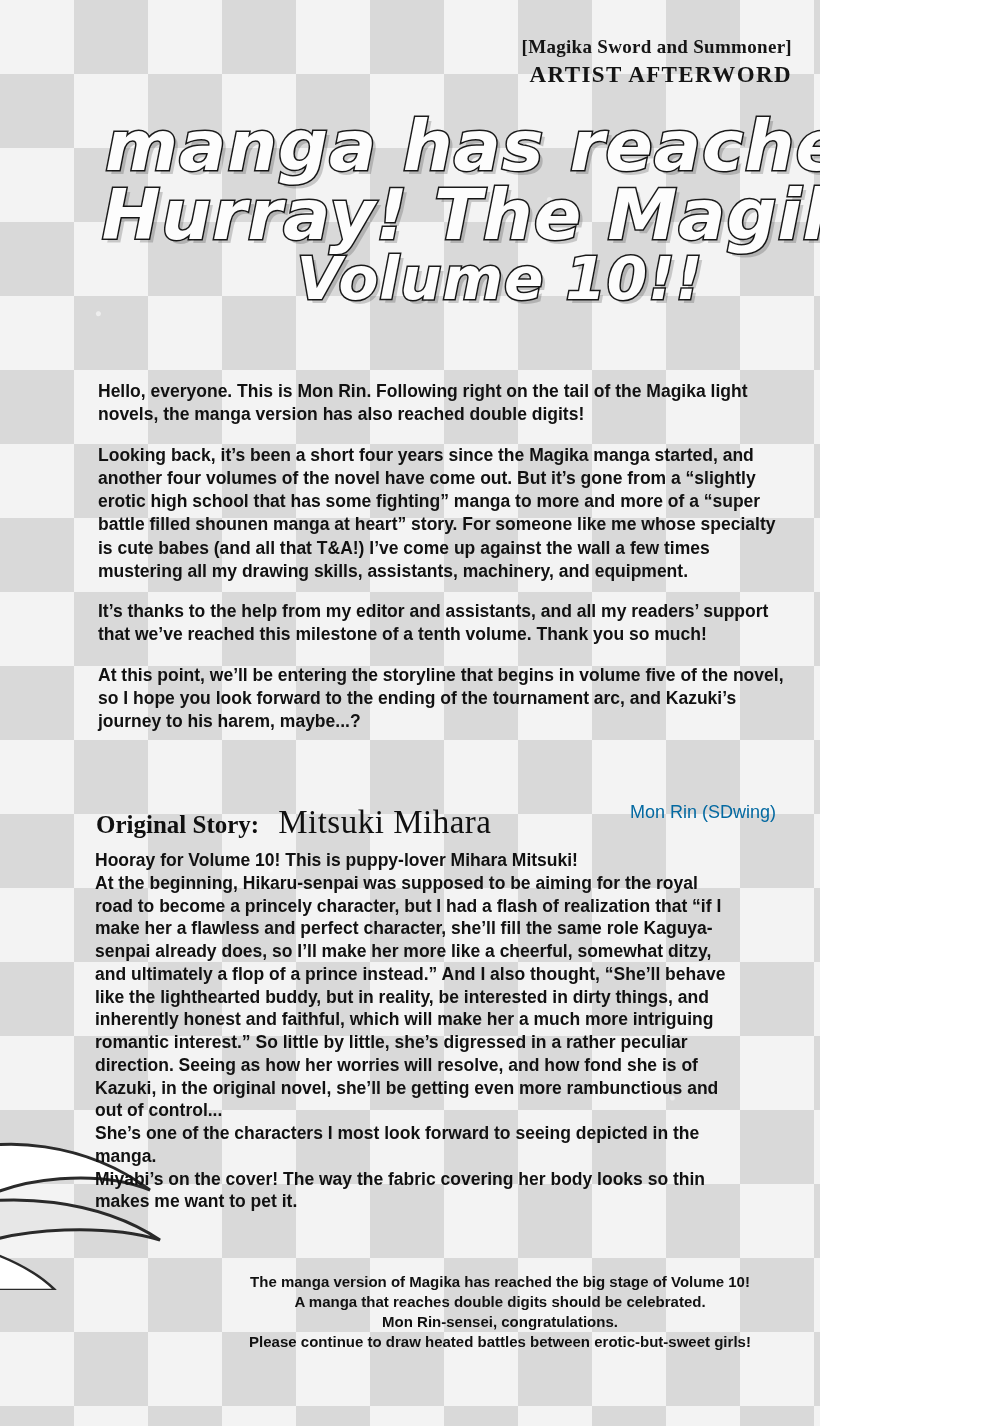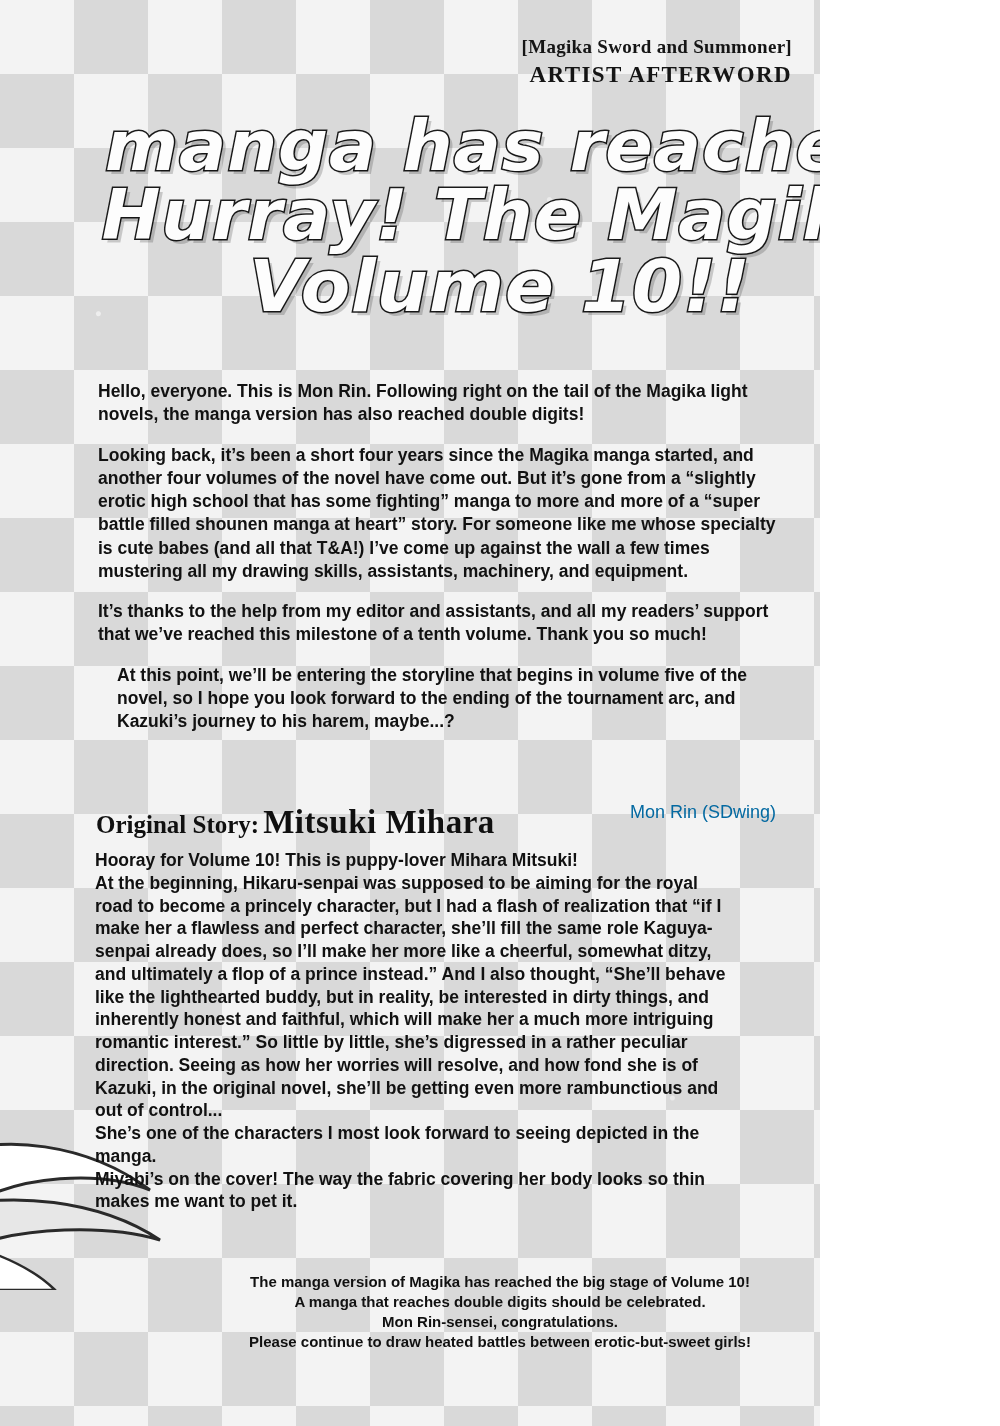--- a/index.html
+++ b/index.html
@@ -83,35 +83,35 @@
     color: #fdfdfd;
     line-height: 0.98;
     letter-spacing: 1px;
     -webkit-text-stroke: 3px #1a1a1a;
     paint-order: stroke fill;
     text-shadow:
       4px 4px 0 rgba(0,0,0,0.18);
   }
   .title-line.l1 { font-size: 70px; }
   .title-line.l2 { font-size: 70px; margin-top: 4px; }
-  .title-line.l3 { font-size: 72px; margin-top: 2px; }
+  .title-line.l3 { font-size: 58px; margin-top: 2px; }
 
   
   .intro {
     position: absolute;
     top: 380px;
     right: 32px;
     width: 690px;
     font-size: 17.5px;
     font-weight: bold;
     line-height: 1.33;
     color: #111;
   }
   .intro p { margin: 0 0 17px 0; }
-  .intro p:last-child { margin-bottom: 0; margin-left: 19px; }
+  .intro p:last-child { margin-bottom: 0; }
 
   .signature {
     position: absolute;
     top: 802px;
     right: 44px;
     font-size: 18px;
     font-weight: normal;
     color: #0369a1;
   }
 
@@ -121,22 +121,23 @@
     font-family: "Liberation Serif", serif;
     color: #101010;
     white-space: nowrap;
   }
   .sec-head .label {
     font-size: 25px;
     font-weight: bold;
   }
   .sec-head .name {
     font-size: 33px;
-    font-weight: bold;
+    font-weight: normal;
     letter-spacing: 0.5px;
+    margin-left: 15px;
   }
   #sec-original { top: 804px; left: 96px; }
   #sec-chardesign { top: 1228px; left: 310px; }
   #sec-chardesign .name {
     font-size: 34px;
     letter-spacing: 1px;
   }
 
   
   .mihara-body {

